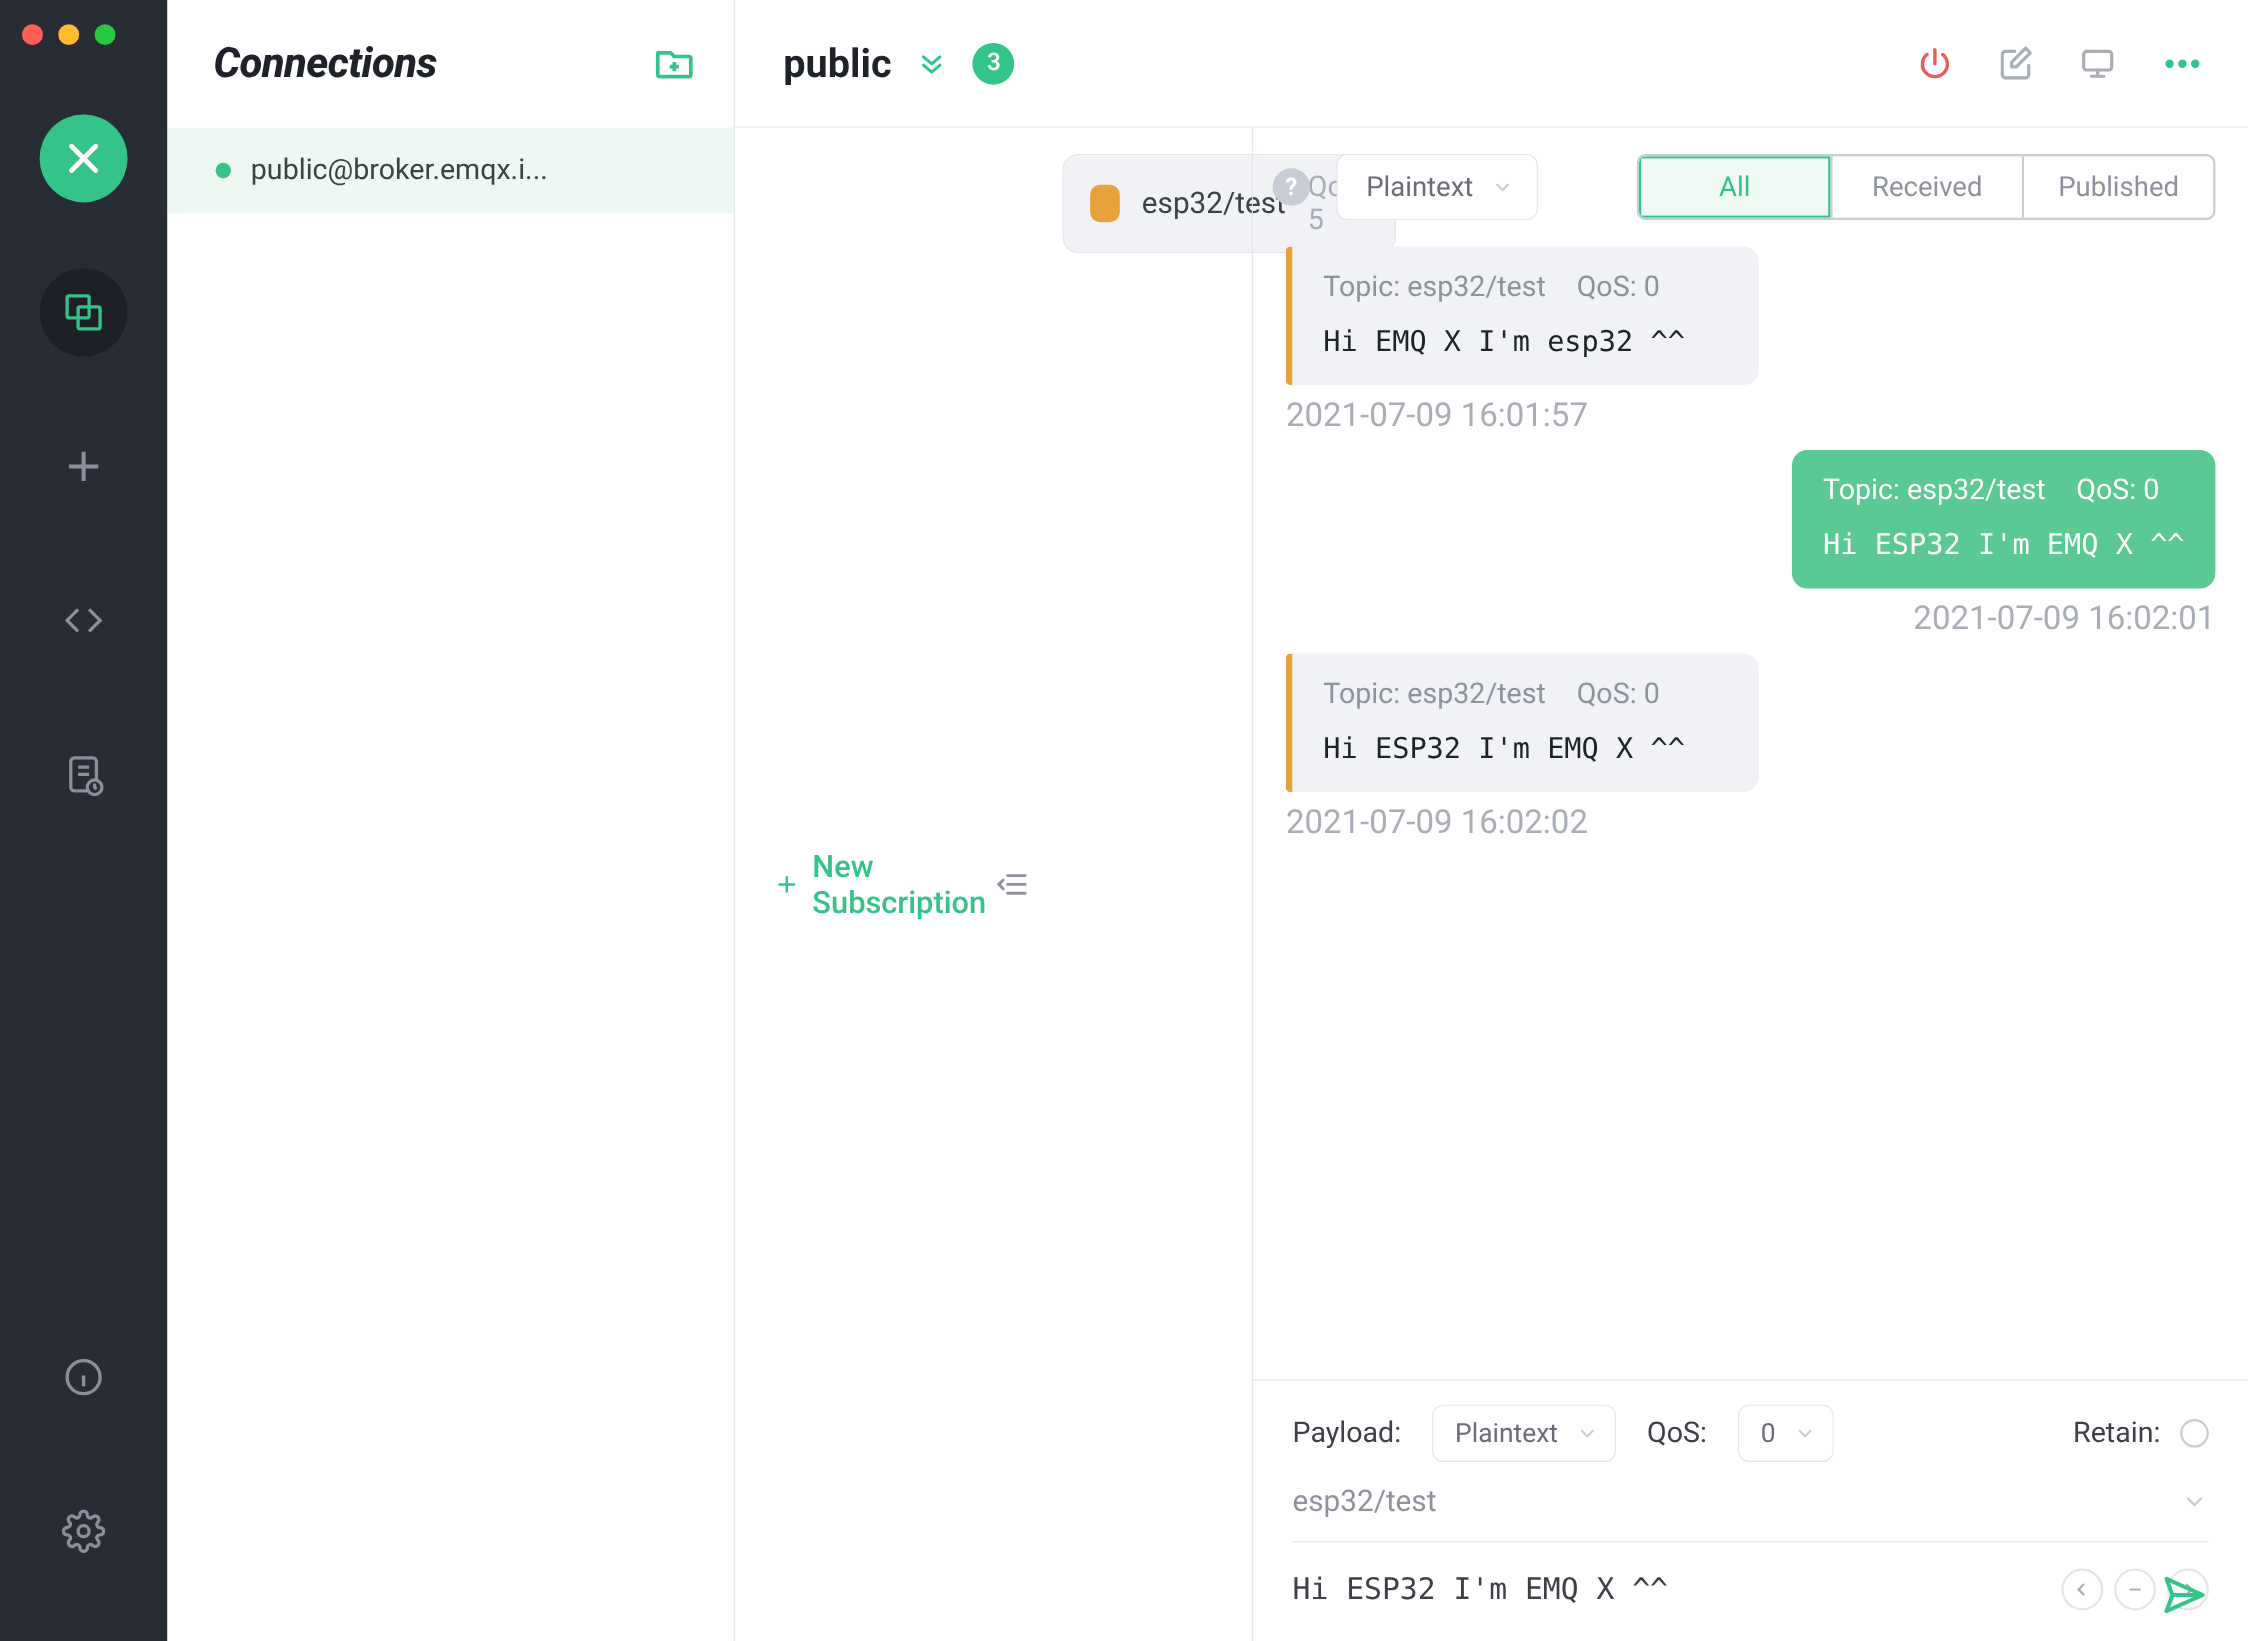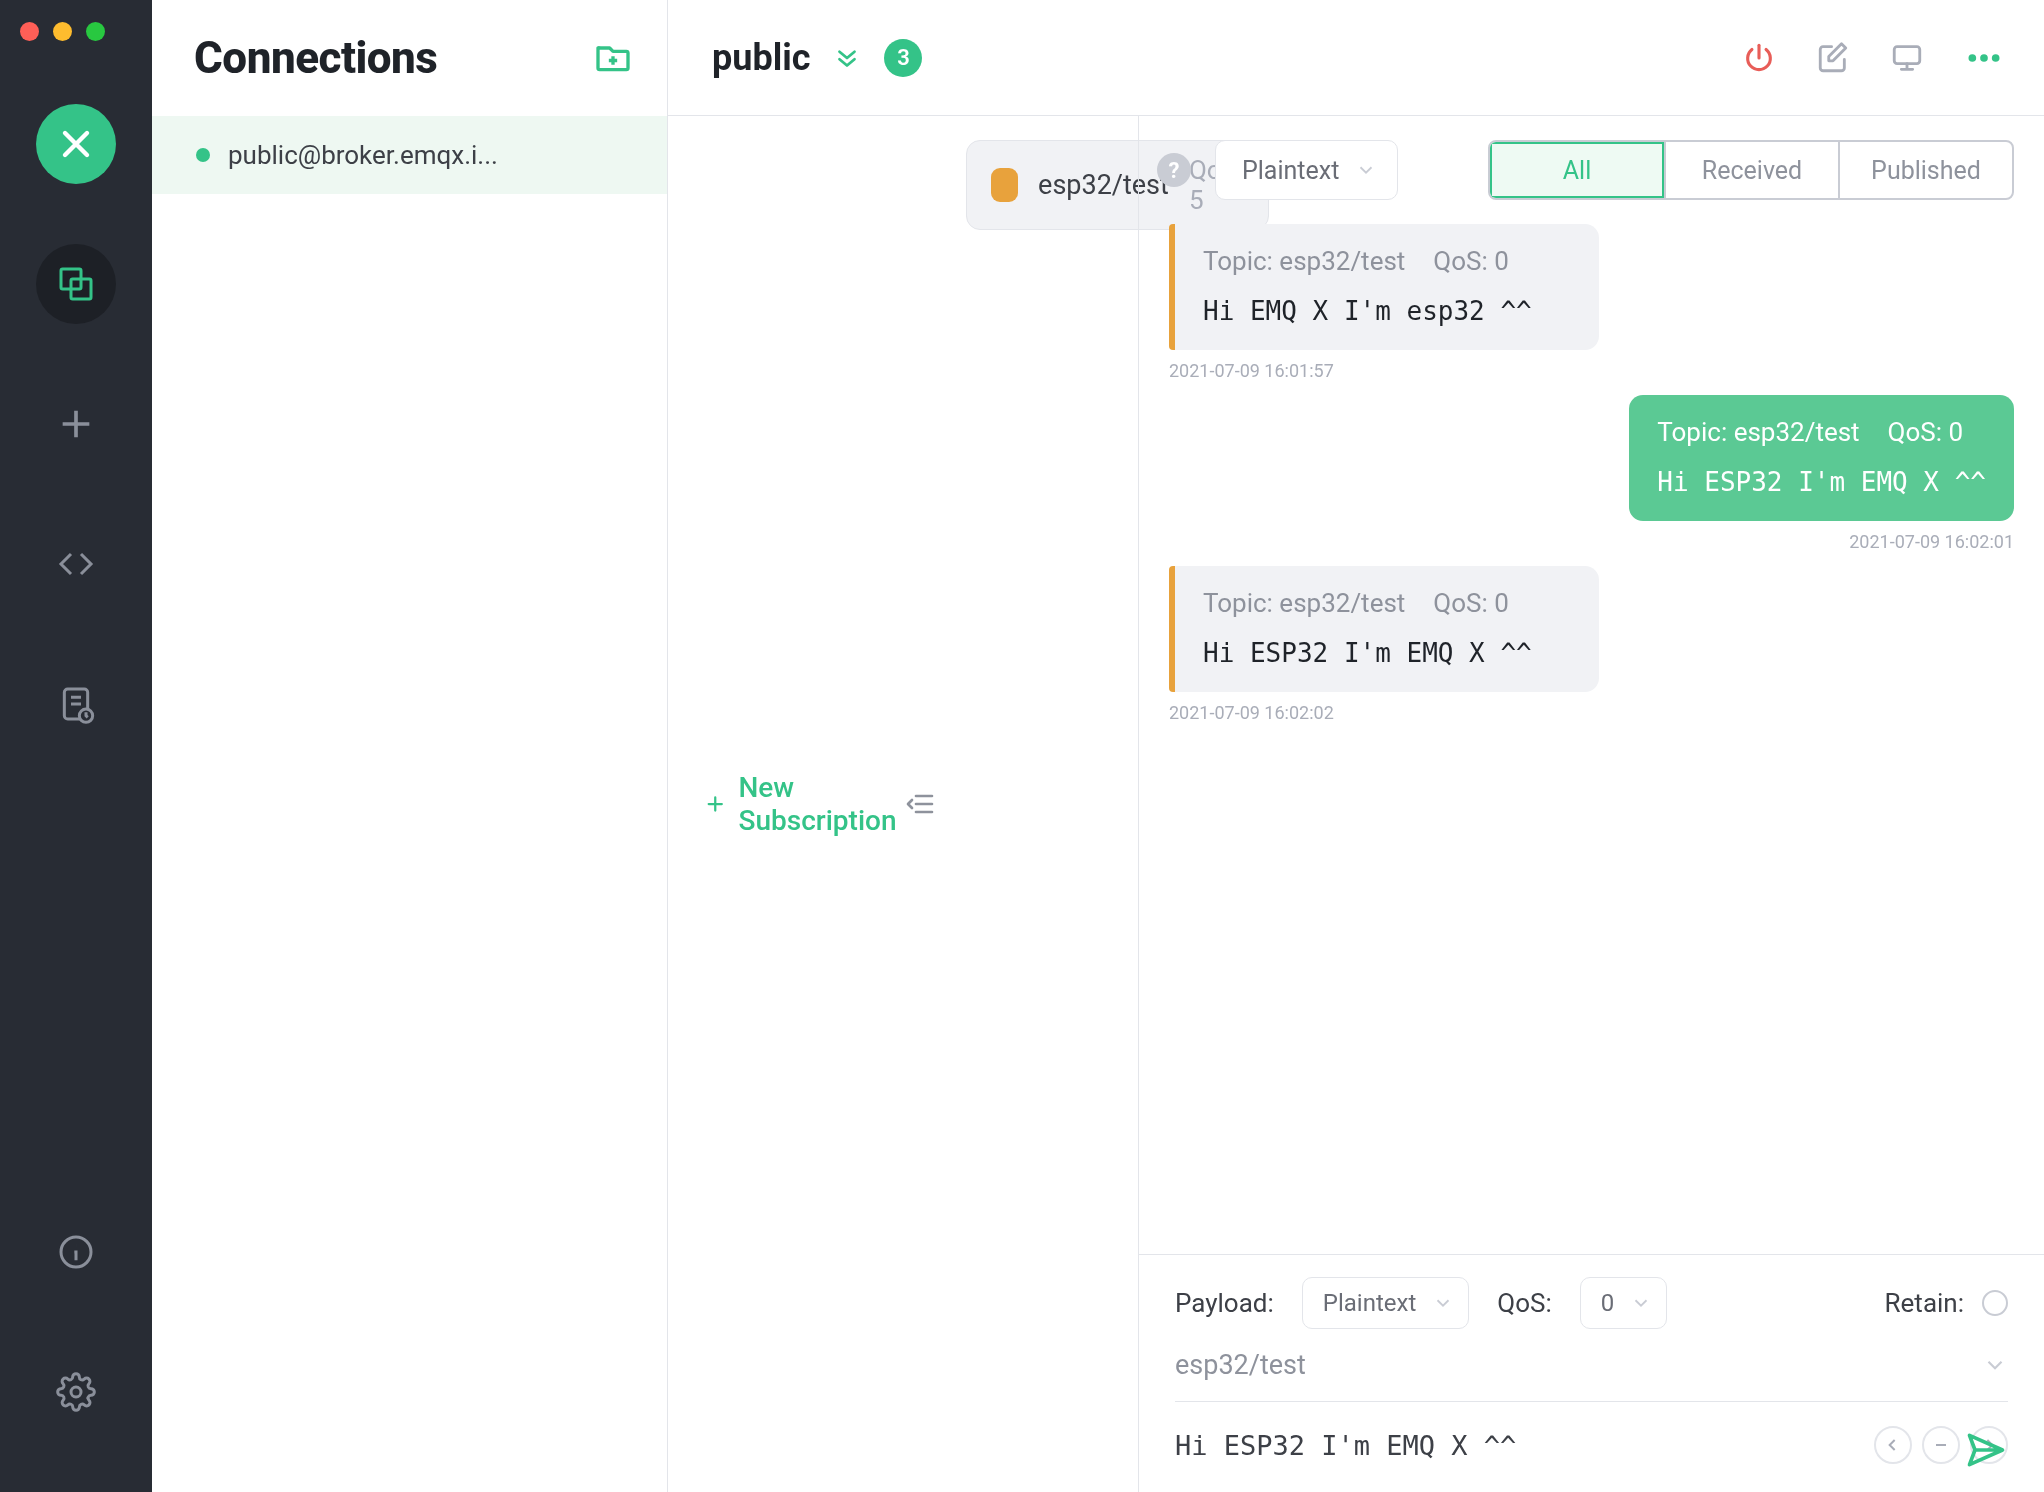--- a/index.html
+++ b/index.html
@@ -85,21 +85,21 @@
     border-right:1px solid var(--gray-200);
     display:flex;flex-direction:column;
     background:#fff;
   }
   .panel-header{
     height:116px;
     display:flex;align-items:center;justify-content:space-between;
     padding:0 34px 0 42px;
   }
   .panel-title{
-    font-size:44px;font-weight:800;letter-spacing:-0.5px;
+    font-size:38px;font-weight:800;letter-spacing:-0.5px;font-style:italic;
   }
   .panel-add{
     color:var(--green);
   }
   .panel-add svg{width:40px;height:40px;display:block;}
   .conn-item{
     height:78px;
     display:flex;align-items:center;gap:18px;
     padding:0 30px 0 44px;
     background:#eef8f2;
@@ -226,21 +226,21 @@
   .bubble-meta{
     font-size:26px;margin-bottom:20px;display:flex;gap:28px;
     color:var(--gray-500);
   }
   .bubble.sent .bubble-meta{color:#fff;}
   .bubble-body{
     font-family:ui-monospace,SFMono-Regular,Menlo,monospace;
     font-size:26px;white-space:nowrap;
   }
   .bubble-time{
-    font-size:18px;color:var(--gray-400);margin-top:10px;
+    font-size:30px;color:var(--gray-400);margin-top:10px;
   }
   .bubble-wrap.sent .bubble-time{text-align:right;}
   
   .pub{
     border-top:1px solid var(--gray-200);
     padding:22px 36px 28px 36px;
     display:flex;flex-direction:column;gap:14px;
     position:relative;
   }
   .pub-row{

